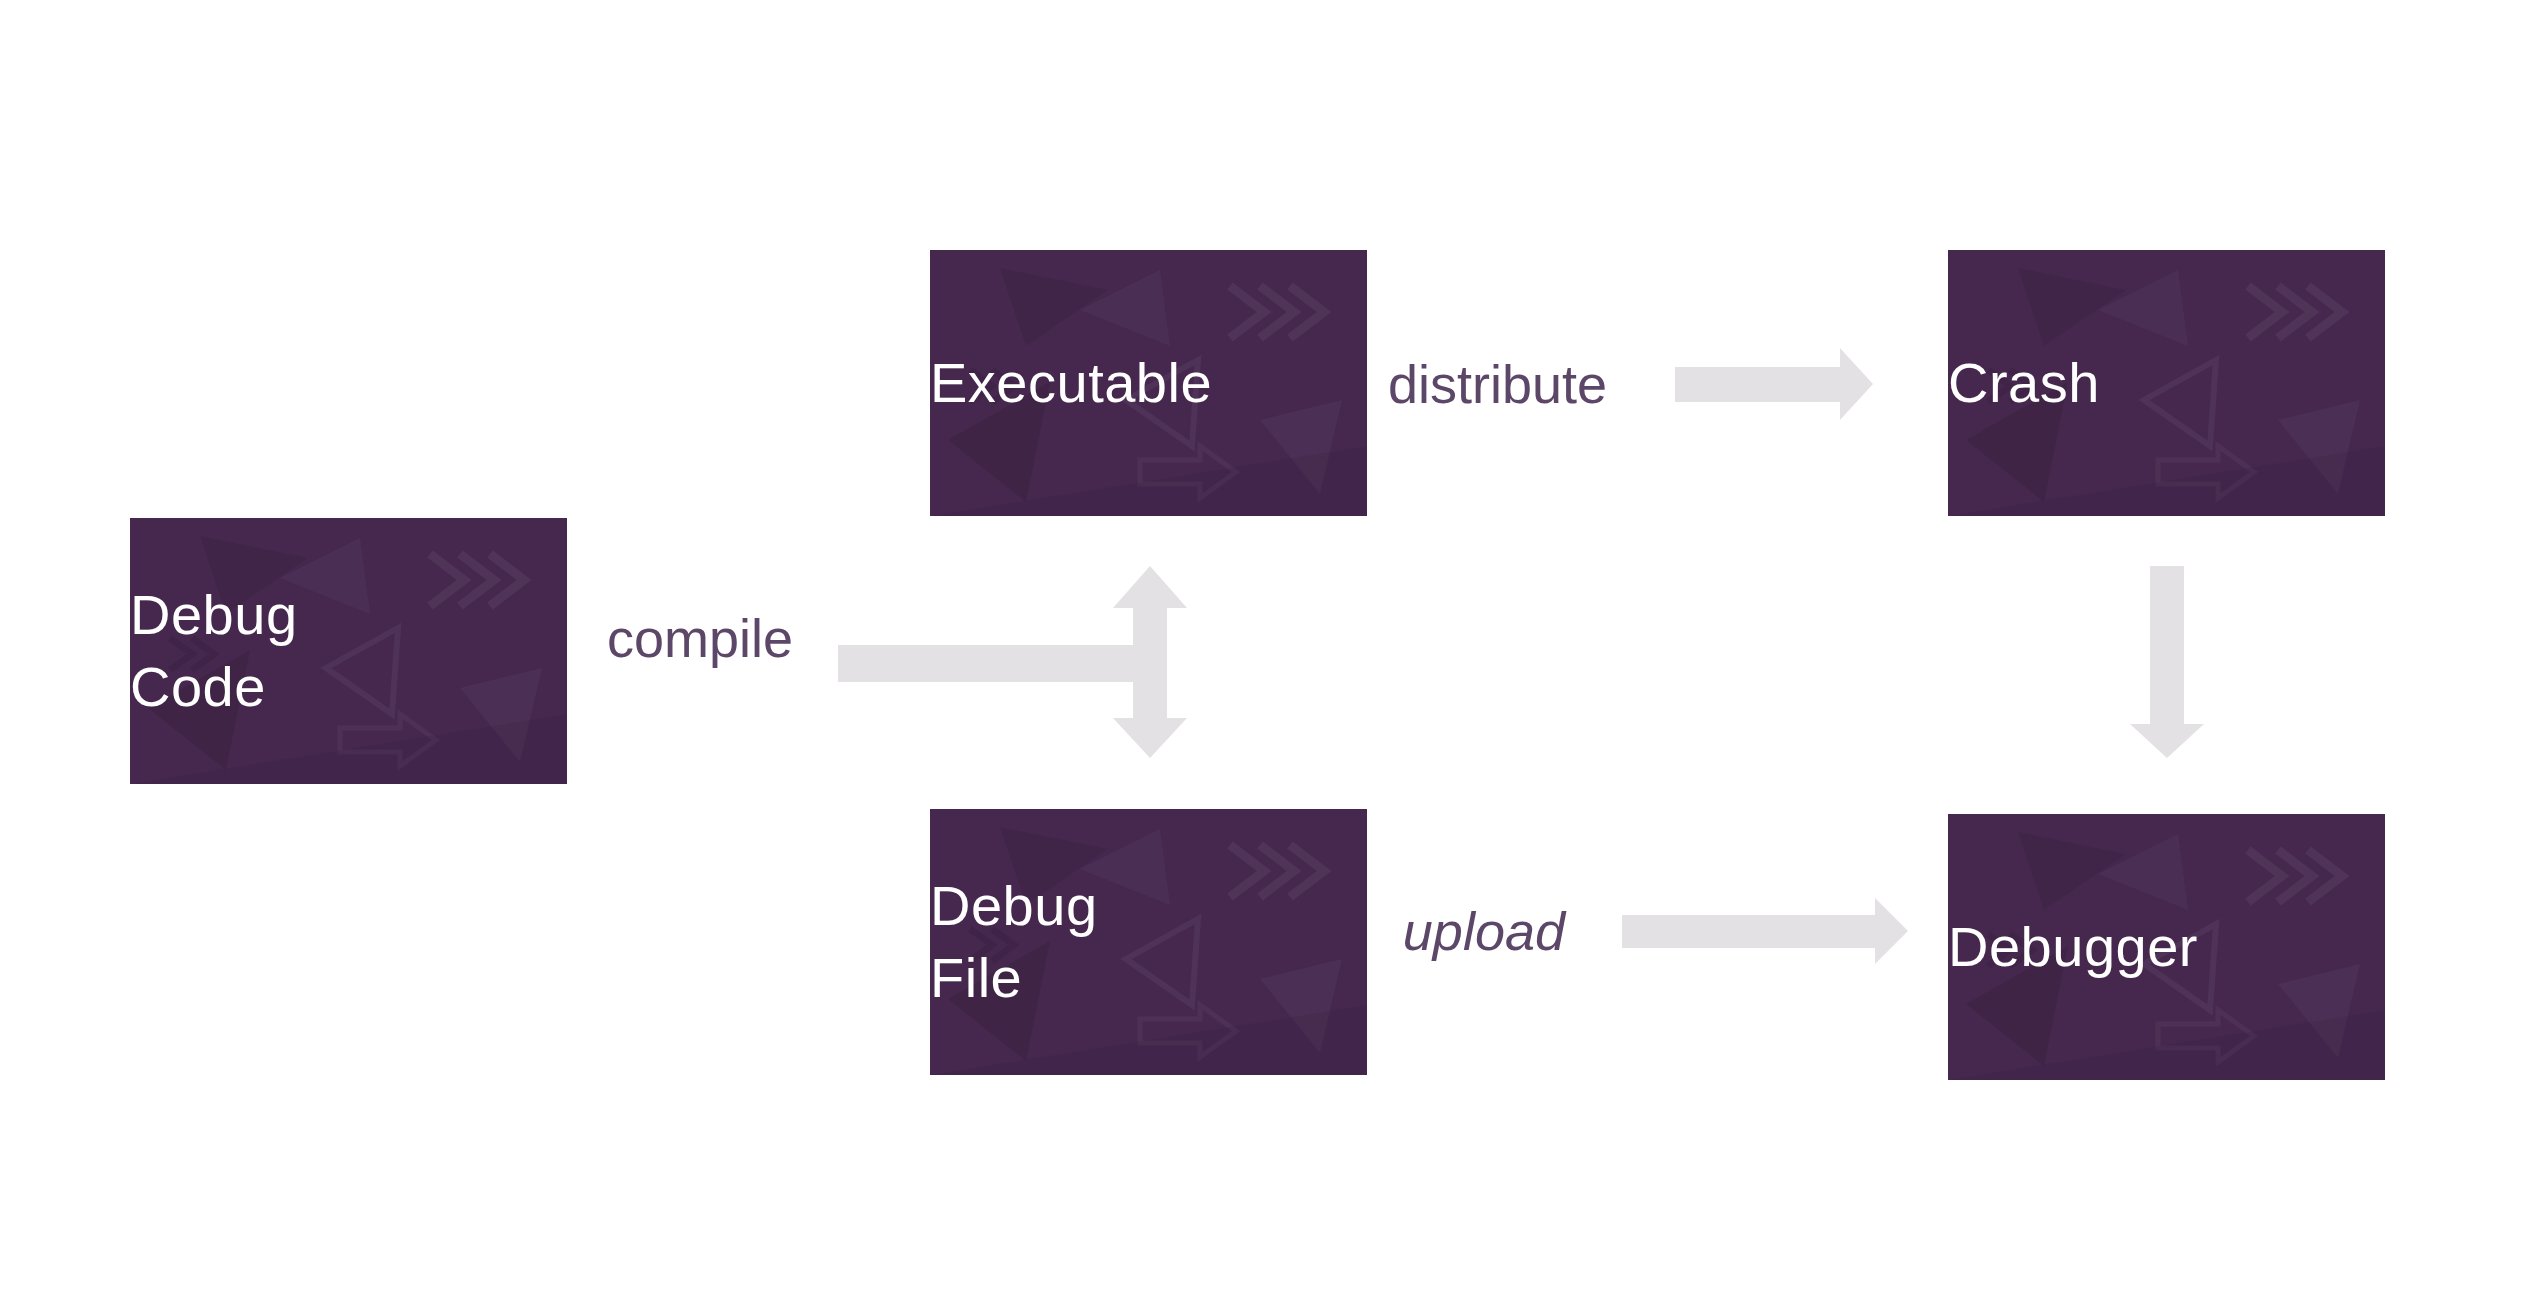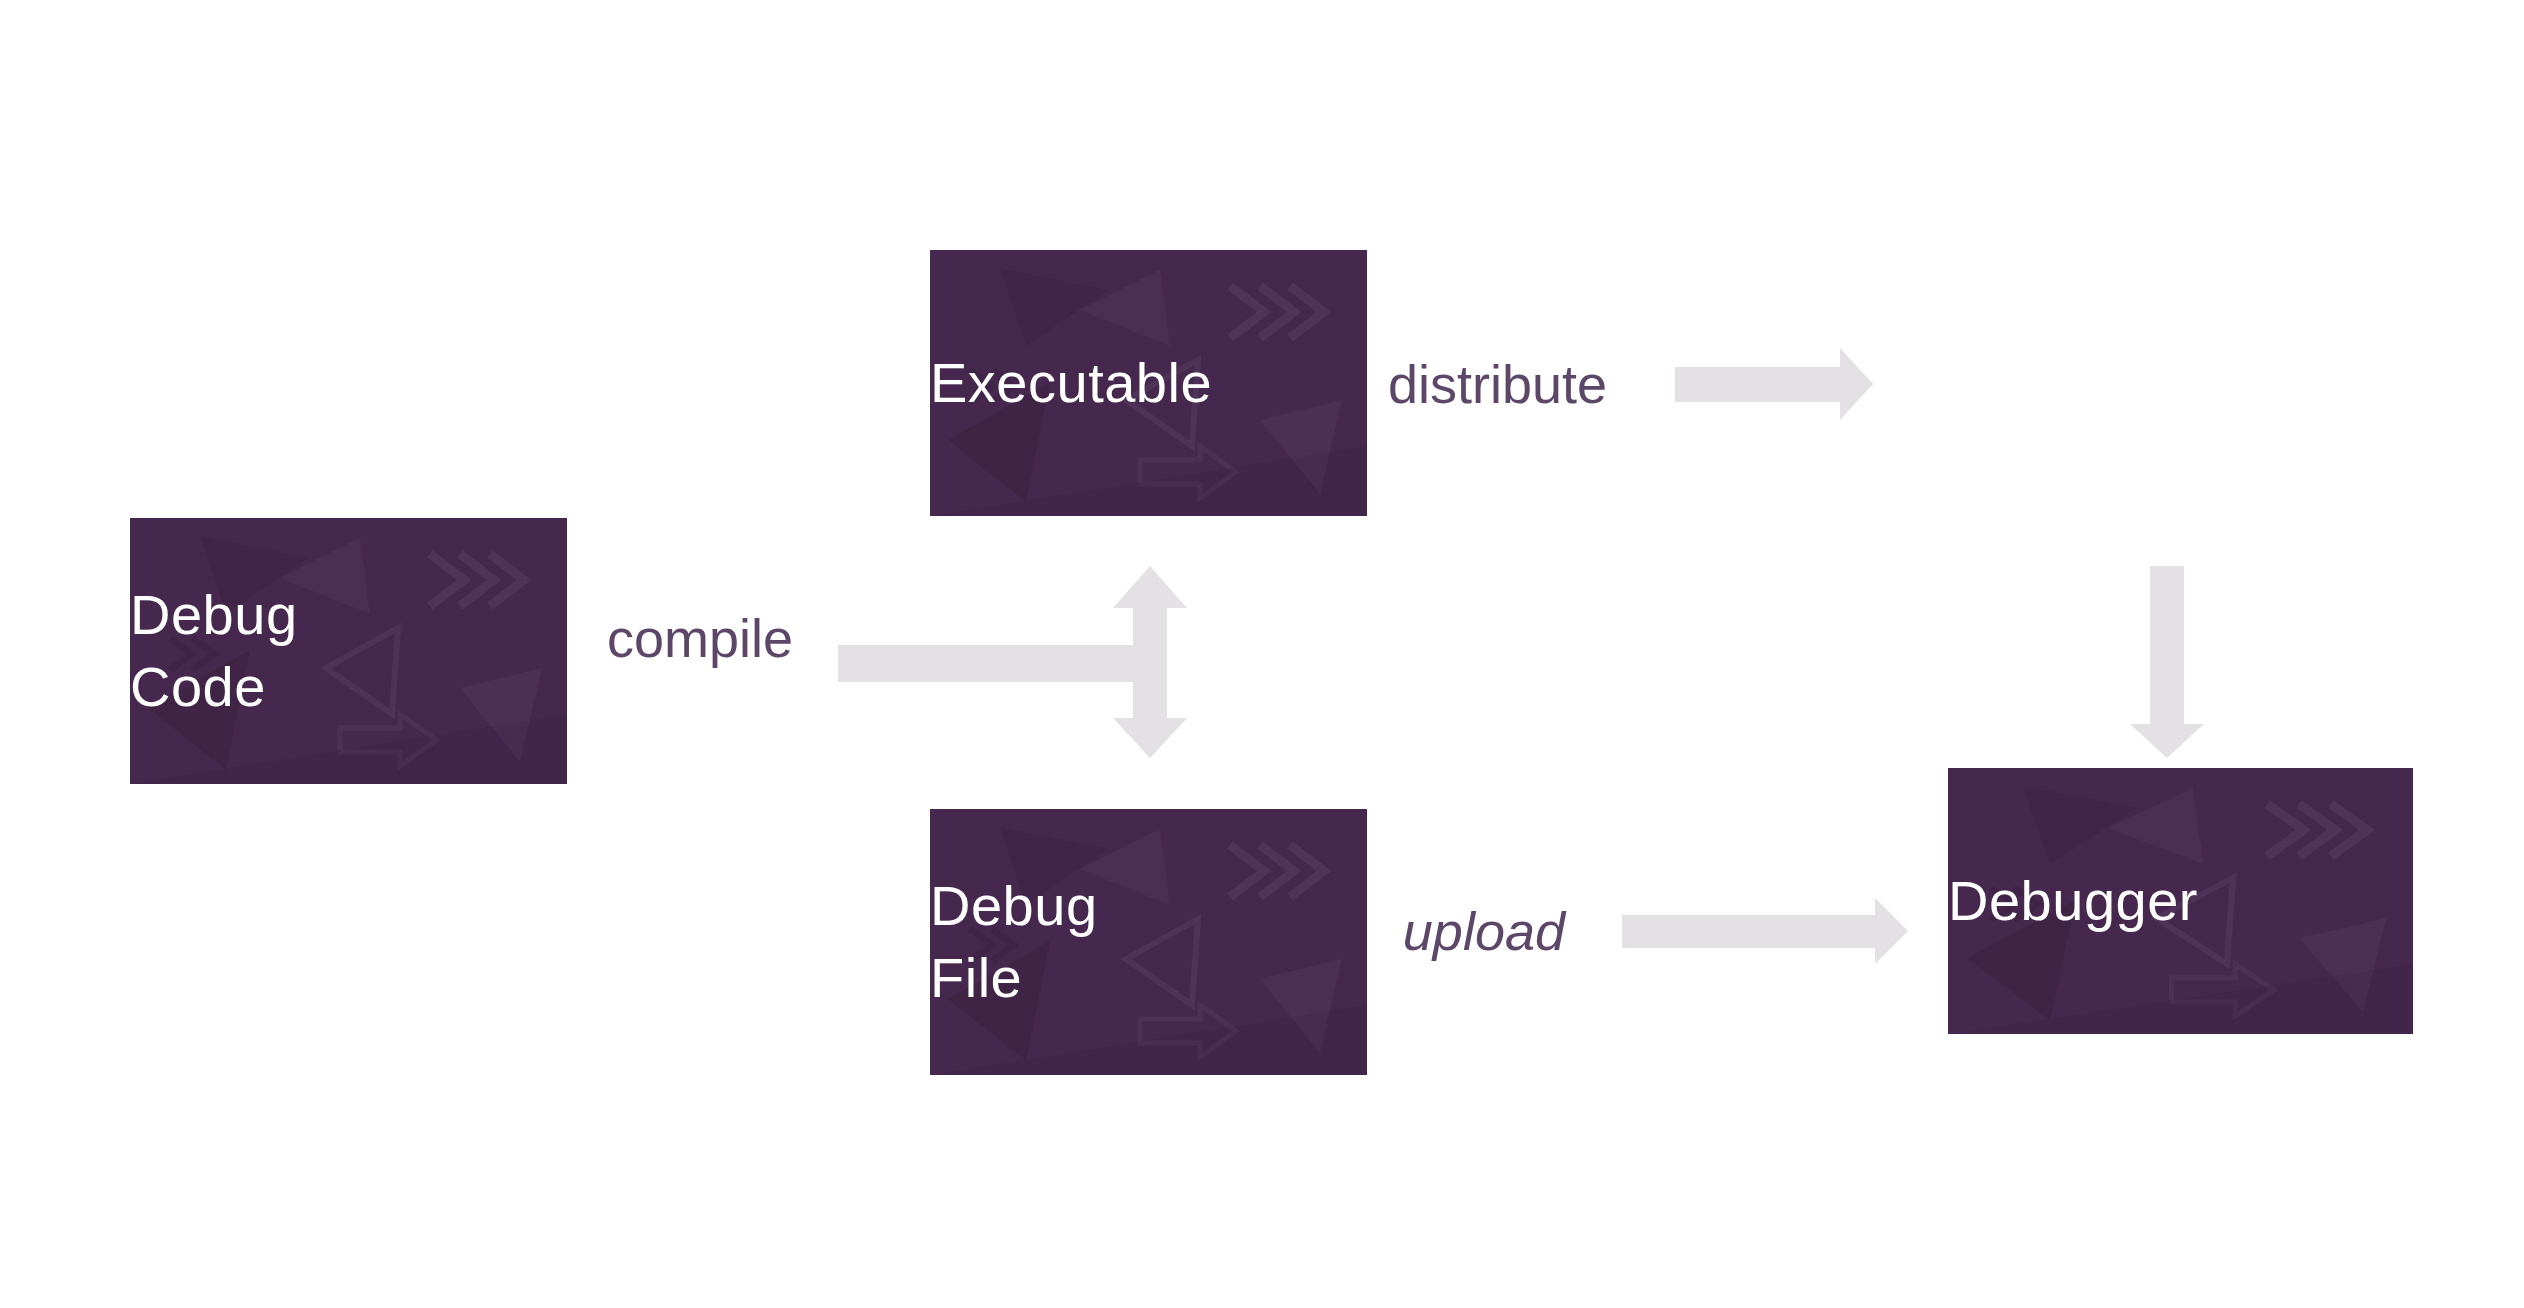--- a/index.html
+++ b/index.html
@@ -117,32 +117,41 @@
   <div class="node" style="left:930px; top:250px;">
     <svg class="node-bg" viewBox="0 0 437 266" preserveAspectRatio="none" aria-hidden="true">
         <use href="#node-texture"></use>
       </svg>
     <div class="node-label">
       <span>Executable</span>
 
     </div>
   </div>
 
+  <div class="node" style="left:1948px; top:250px;">
+    <svg class="node-bg" viewBox="0 0 437 266" preserveAspectRatio="none" aria-hidden="true">
+        <use href="#node-texture"></use>
+      </svg>
+    <div class="node-label">
+      <span>Crash</span>
+
+    </div>
+  </div>
 
   <div class="node" style="left:930px; top:797px;margin-top:12px;">
     <svg class="node-bg" viewBox="0 0 437 266" preserveAspectRatio="none" aria-hidden="true">
         <use href="#node-texture"></use>
       </svg>
     <div class="node-label">
       <span>Debug</span>
       <span>File</span>
     </div>
   </div>
 
-  <div class="node" style="left:1948px; top:768px;padding-left:28px;">
+  <div class="node" style="left:1948px; top:814px;">
     <svg class="node-bg" viewBox="0 0 437 266" preserveAspectRatio="none" aria-hidden="true">
         <use href="#node-texture"></use>
       </svg>
     <div class="node-label">
       <span>Debugger</span>
 
     </div>
   </div>
 
   <div class="flow-label" style="right:1731px; top:615px;">compile</div>

